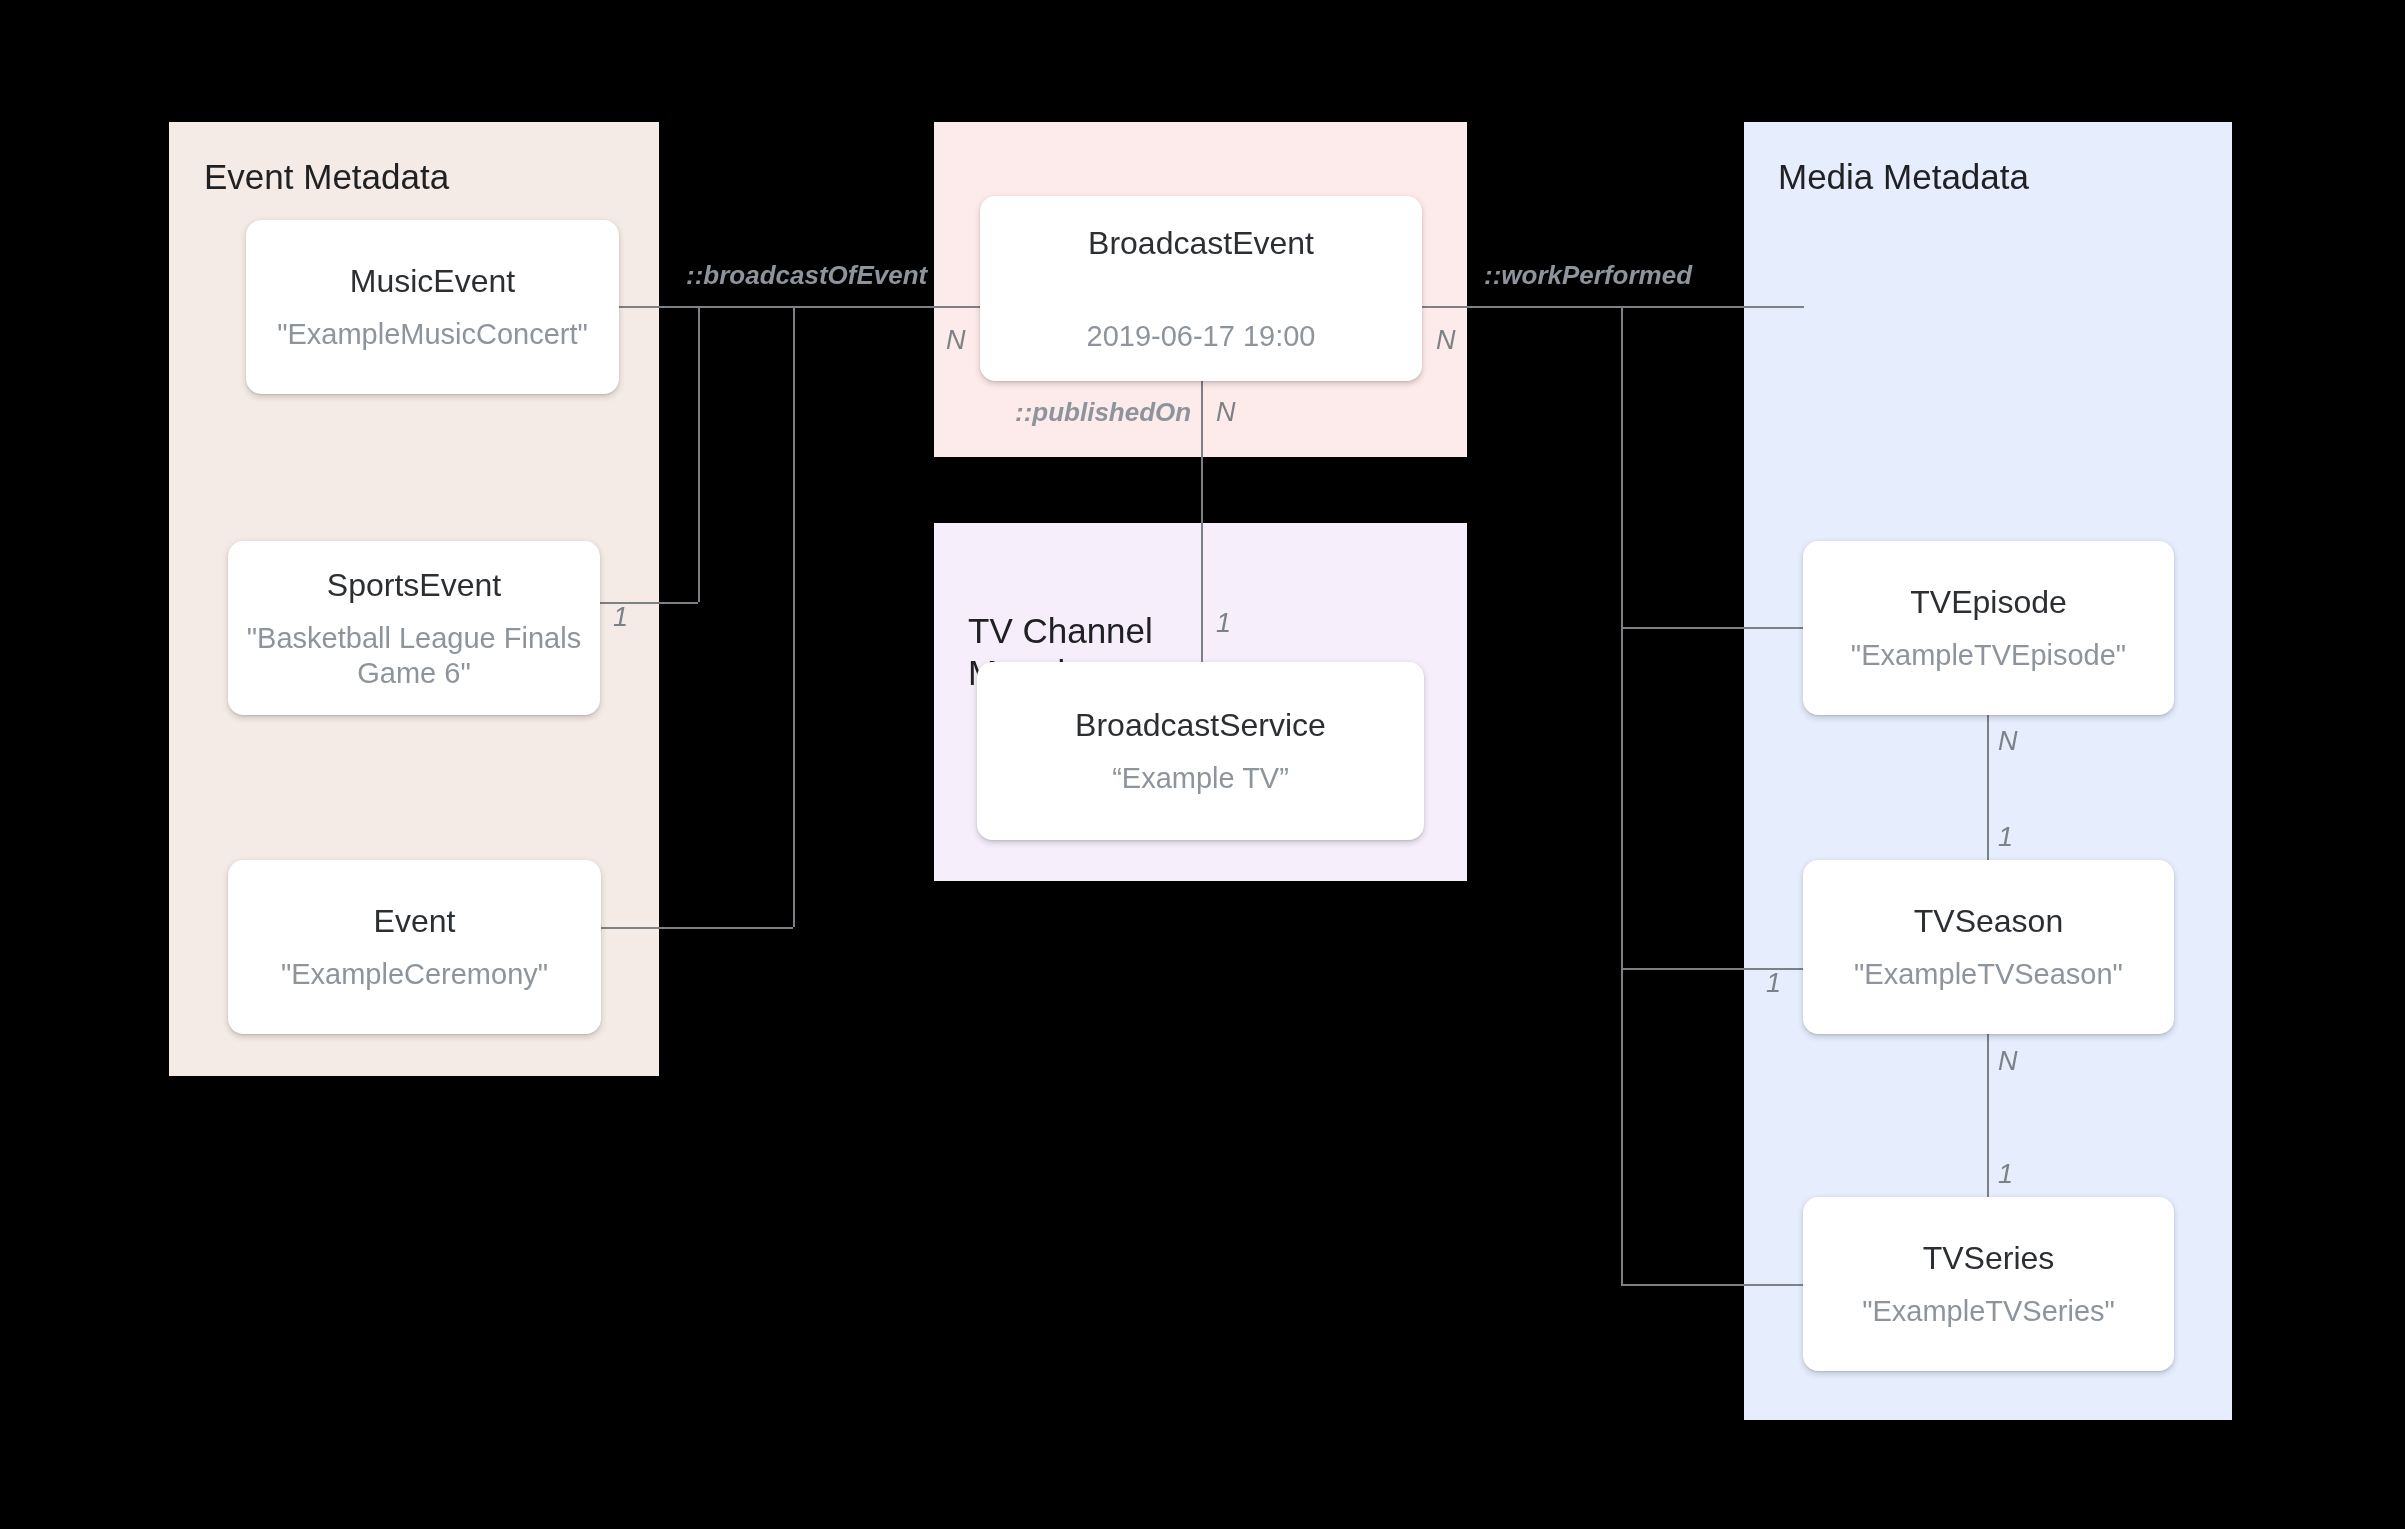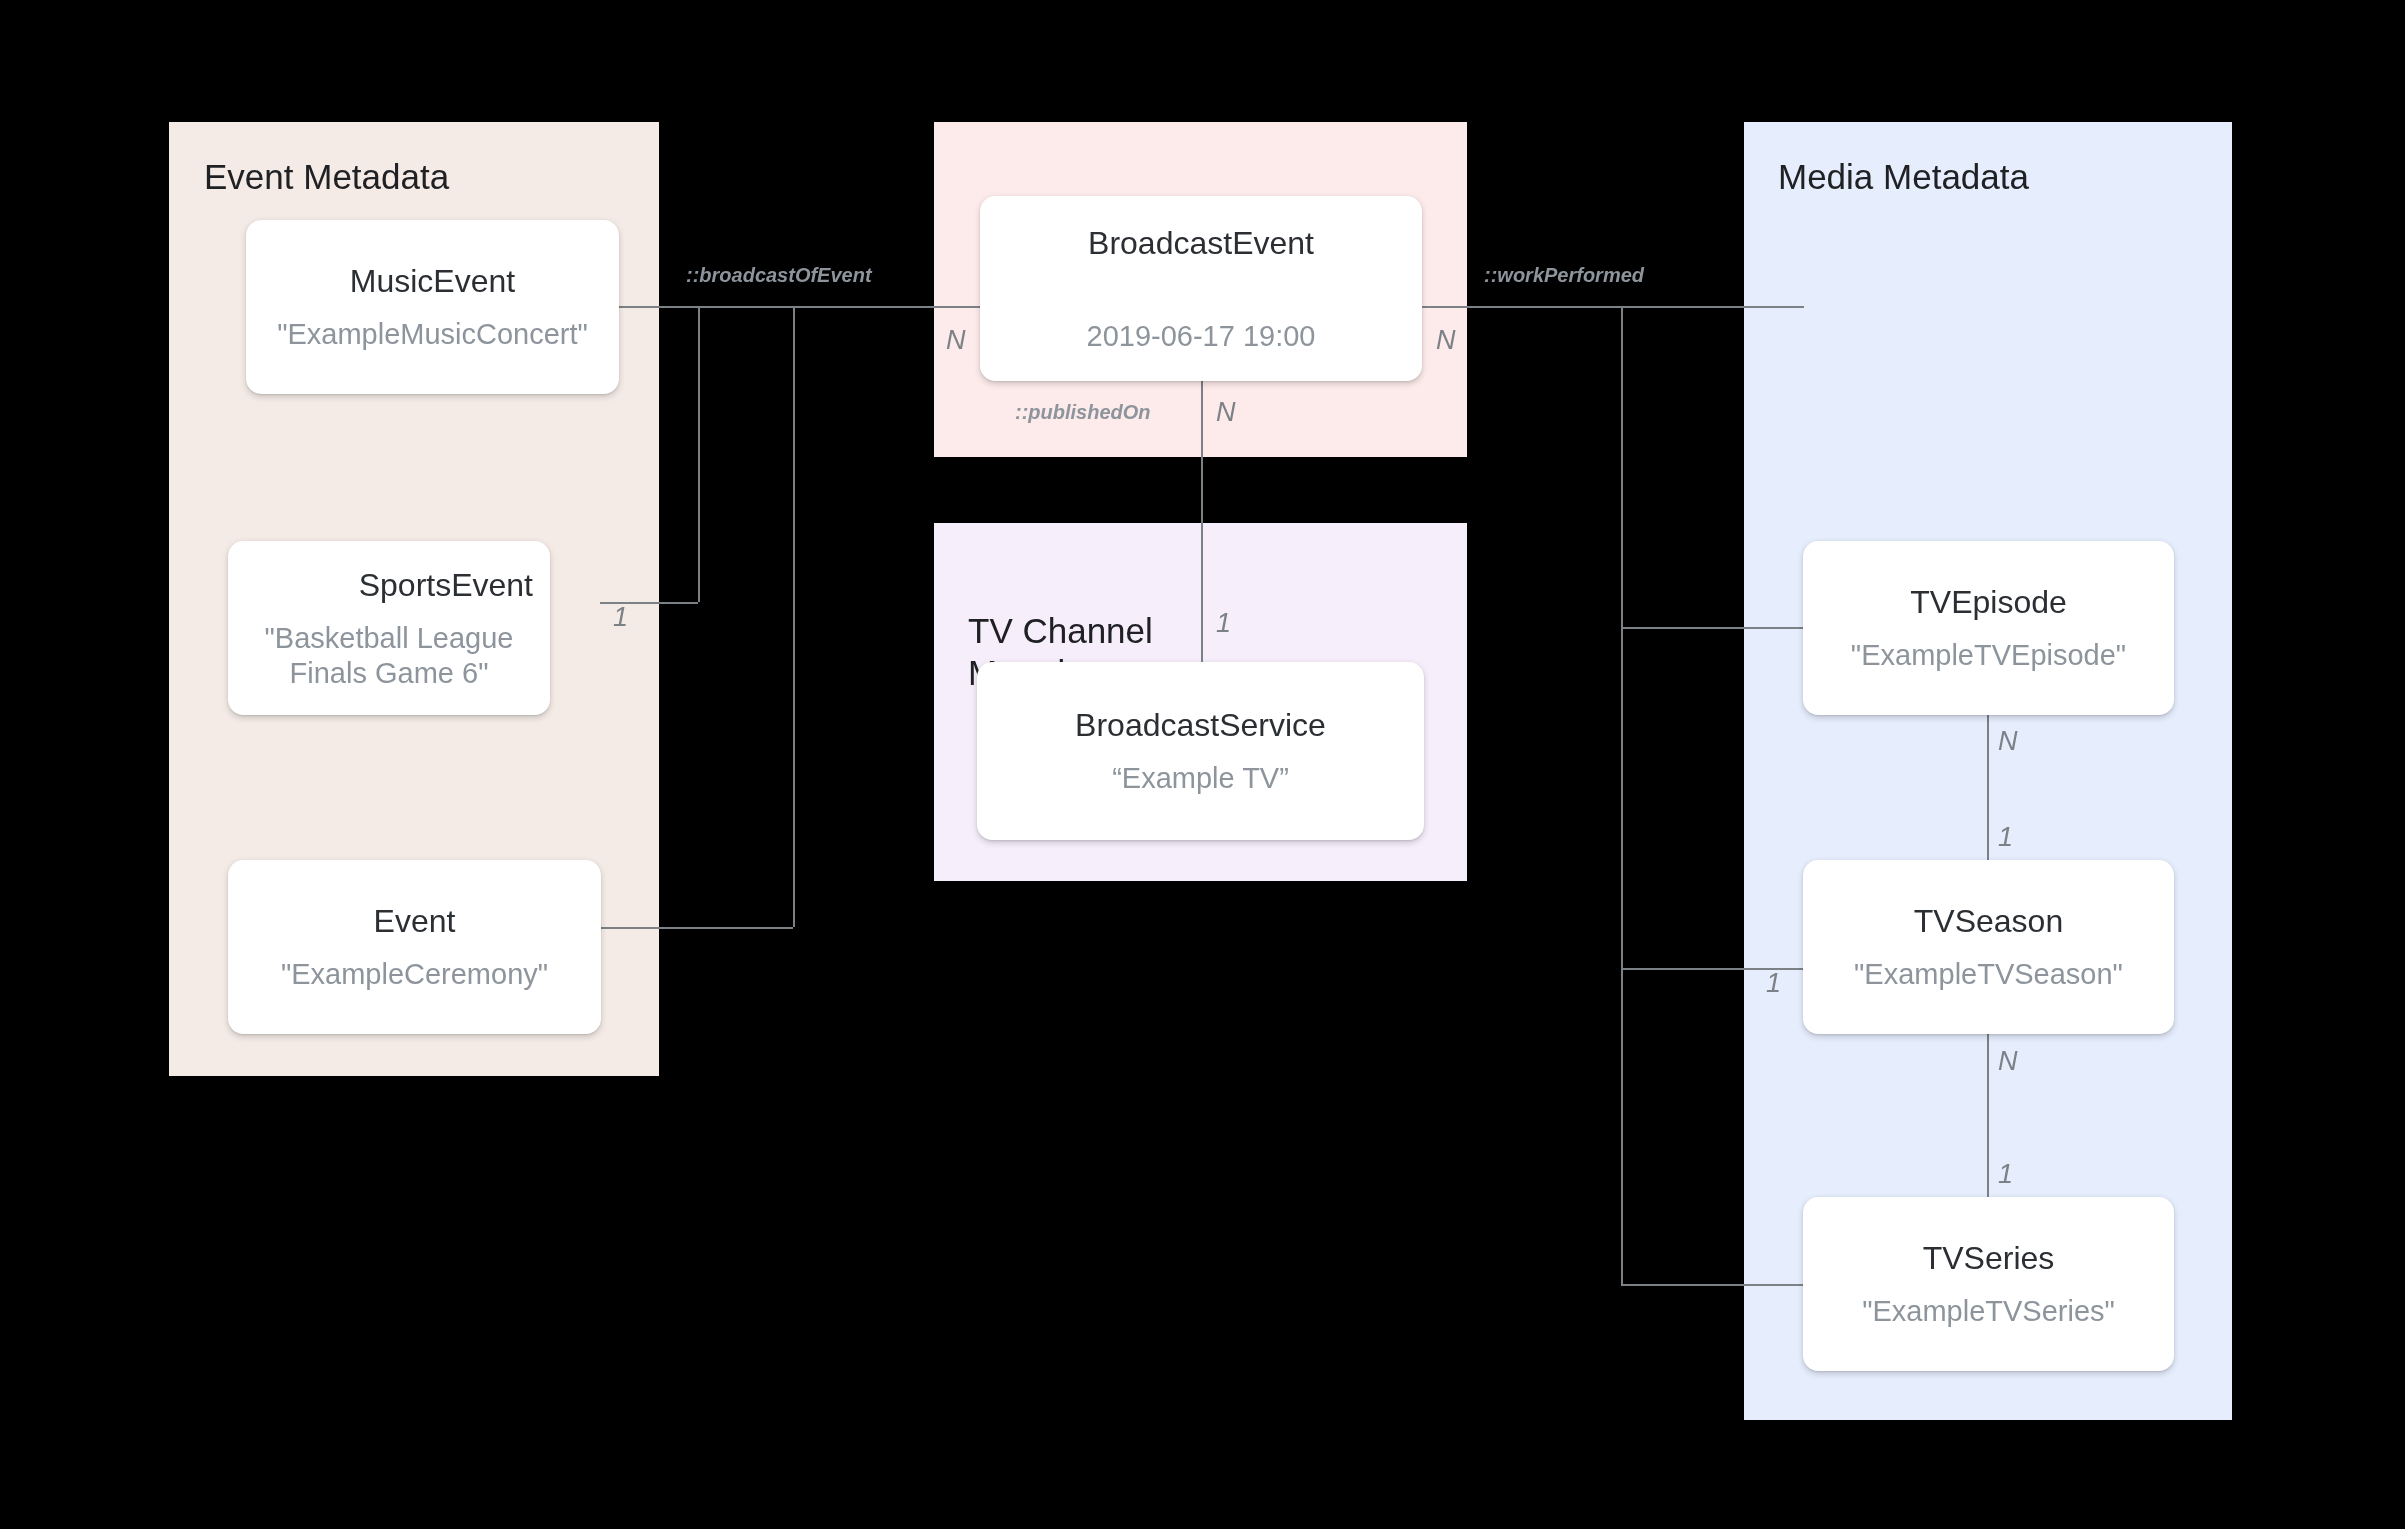--- a/index.html
+++ b/index.html
@@ -16,21 +16,21 @@
         display:flex;flex-direction:column;align-items:center;
         justify-content:center;box-sizing:border-box;padding:9.6px 17px;}
   .node-title{color:#2b2f33;font-size:32px;line-height:38px;text-align:center;}
   .node-sub{color:#8d949c;font-size:29px;line-height:35px;text-align:center;
             margin-top:17px;}
 
   .edge{position:absolute;background:#7c8186;}
   .edge.h{height:1.9px;}
   .edge.v{width:1.9px;}
 
-  .elabel{position:absolute;color:#8d949c;font-size:20px;line-height:31px;
+  .elabel{position:absolute;color:#8d949c;font-size:26px;line-height:31px;
           font-style:italic;font-weight:bold;white-space:nowrap;}
   .card{position:absolute;color:#7c8186;font-size:27px;line-height:31px;
         font-style:italic;white-space:nowrap;}
 </style>
 </head>
 <body>
 
 <div id="stage">
     <div class="panel" style="left: 169px; top: 122px; width: 490px; height: 954px; background: rgb(244, 235, 230);"></div>
     <div class="panel-title" style="left: 204px; top: 156px;">Event Metadata</div>
@@ -51,21 +51,21 @@
     <div class="edge v" style="left: 1621px; top: 306px; height: 978px; background: rgb(124, 129, 134);"></div>
     <div class="edge h" style="left: 1621px; top: 627px; width: 182px; background: rgb(124, 129, 134);"></div>
     <div class="edge h" style="left: 1621px; top: 968px; width: 182px; background: rgb(124, 129, 134);"></div>
     <div class="edge h" style="left: 1621px; top: 1284px; width: 182px; background: rgb(124, 129, 134);"></div>
     <div class="edge v" style="left: 1987px; top: 715px; height: 145px; background: rgb(124, 129, 134);"></div>
     <div class="edge v" style="left: 1987px; top: 1034px; height: 163px; background: rgb(124, 129, 134);"></div>
     <div class="node" style="left: 228px; top: 220px; width: 373px; height: 174px; margin-left: 18px;">
       <div class="node-title">MusicEvent</div>
       <div class="node-sub">"ExampleMusicConcert"</div>
     </div>
-    <div class="node" style="left: 228px; top: 541px; width: 322px; height: 174px; align-items: flex-end;">
+    <div class="node" style="left: 228px; top: 541px; width: 372px; height: 174px;">
       <div class="node-title">SportsEvent</div>
       <div class="node-sub">"Basketball League Finals Game 6"</div>
     </div>
     <div class="node" style="left: 228px; top: 860px; width: 373px; height: 174px;">
       <div class="node-title">Event</div>
       <div class="node-sub">"ExampleCeremony"</div>
     </div>
     <div class="node" style="left: 980px; top: 196px; width: 442px; height: 185px; gap: 40px;">
       <div class="node-title">BroadcastEvent</div>
       <div class="node-sub">2019-06-17 19:00</div>

